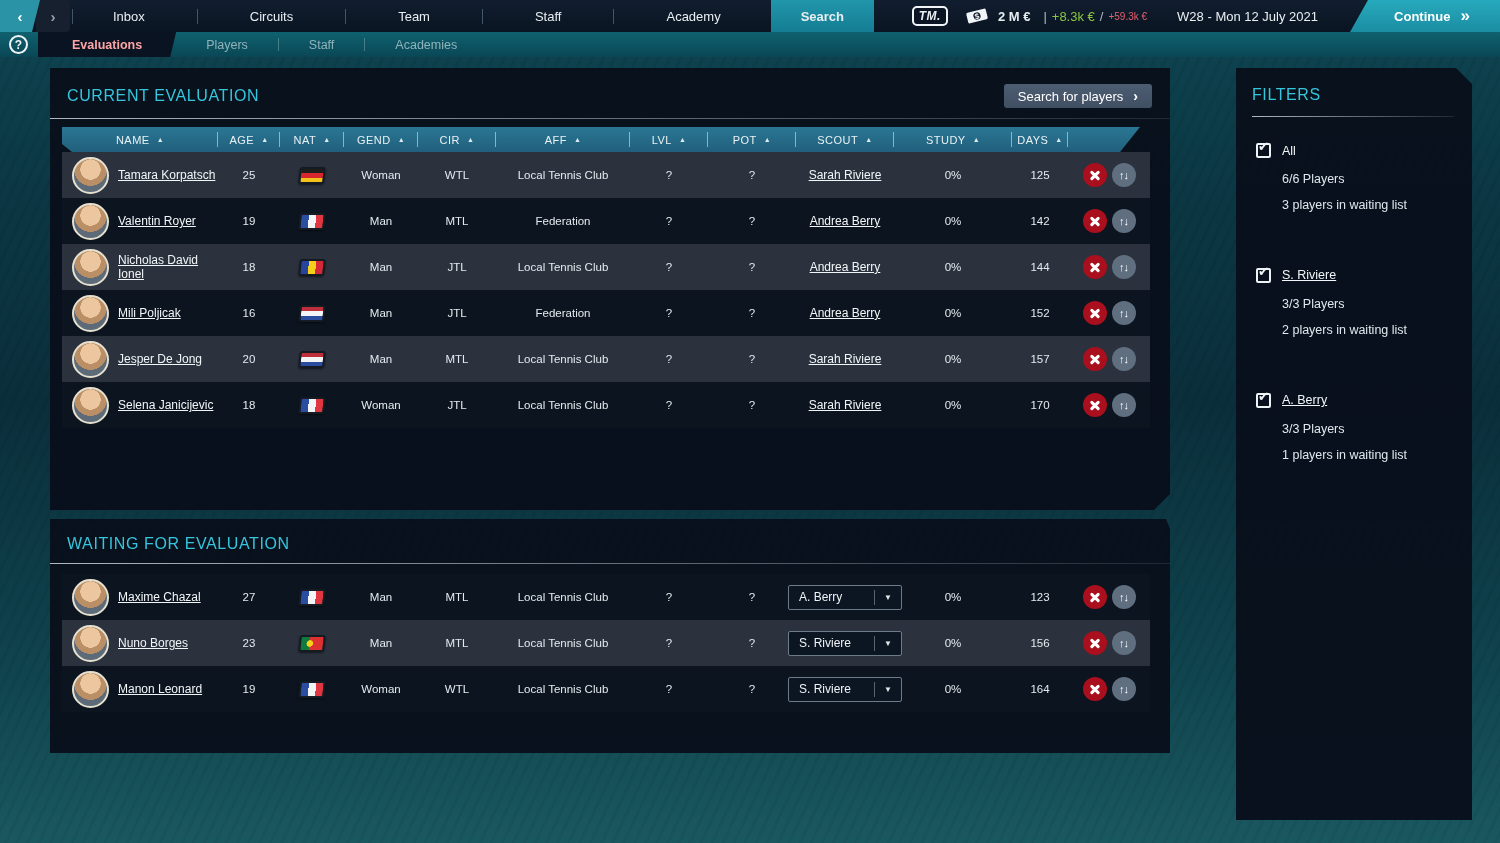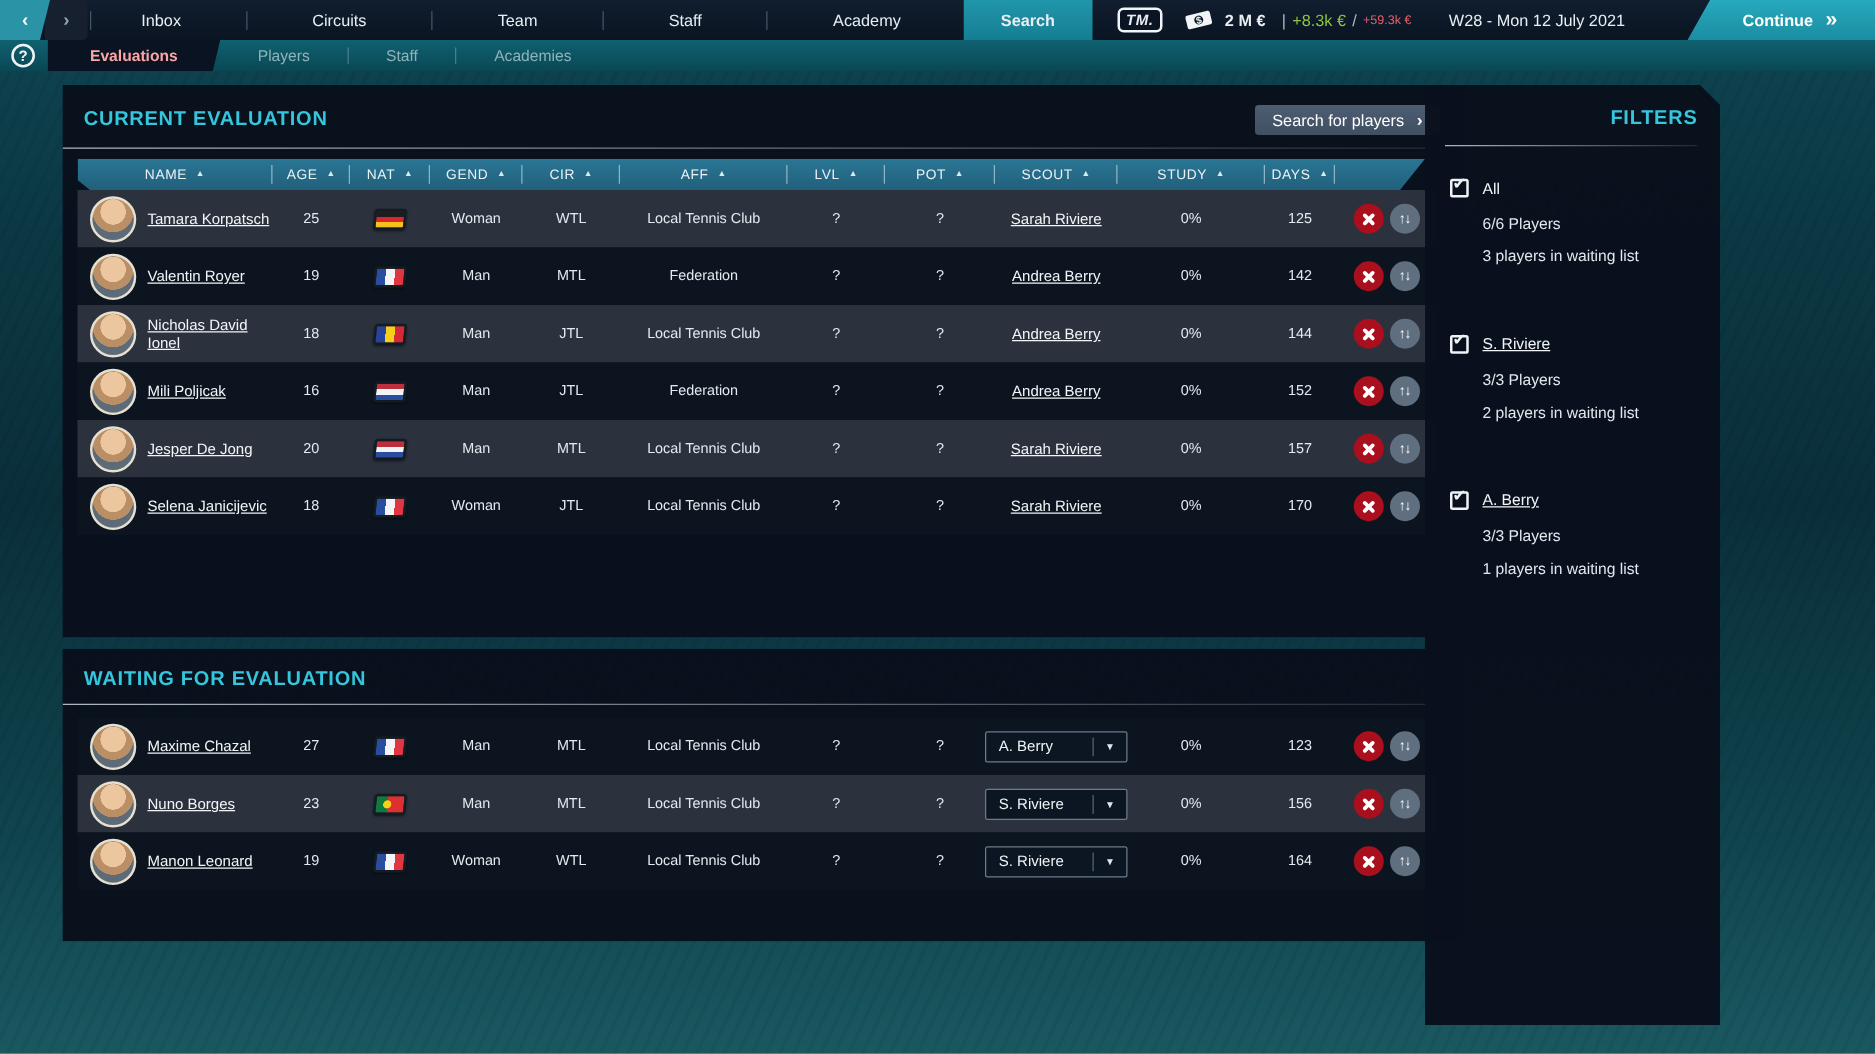--- a/index.html
+++ b/index.html
@@ -29,21 +29,21 @@
     color:#e8eef2; cursor:pointer; white-space:nowrap;}
   .toptab.active{ background:linear-gradient(180deg,#2196ab,#157d93); font-weight:bold;}
   .topright{ margin-left:auto; display:flex; align-items:center; height:16px;}
   .tmlogo{ border:2px solid #f2f5f7; border-radius:5px; padding:1px 5px; font-weight:bold;
     font-style:italic; font-size:12px; letter-spacing:.5px; background:#0a1422; margin-right:16px;}
   .moneyicon{ margin-right:8px; display:flex; align-items:center;}
   .money{ font-size:13px; font-weight:bold; margin-right:8px;}
   .gain{ color:#8bc53f; font-size:13px;}
   .loss{ color:#e4606a; font-size:10px;}
   .msep{ color:#aebbc5; margin:0 5px; font-size:13px;}
-  .gamedate{ font-size:13px; color:#e8eef2; margin:0 50px 0 30px; white-space:nowrap;}
+  .gamedate{ font-size:13px; color:#e8eef2; margin:0 32px 0 30px; white-space:nowrap;}
   .continue{ height:32px; margin-left:auto; padding:0 20px 0 34px; display:flex; align-items:center; gap:10px;
     background:linear-gradient(180deg,#27a9bd,#1b8da2); color:#fff; font-weight:bold; font-size:13px;
     clip-path:polygon(18px 0,100% 0,100% 100%,0 100%); cursor:pointer; width:150px; justify-content:center;}
   .continue .chev{ font-size:17px; }
 
   
   .subnav{ position:absolute; left:0; top:32px; width:1500px; height:25px;
     background:linear-gradient(180deg,#0f6170,#0a4755); display:flex; align-items:center; z-index:5;}
   .helpicon{ width:19px; height:19px; border:2px solid #eef3f5; border-radius:50%; display:flex;
     align-items:center; justify-content:center; font-size:12px; font-weight:bold; color:#eef3f5;
@@ -54,23 +54,23 @@
     clip-path:polygon(0 0,100% 0,calc(100% - 6px) 100%,0 100%);}
   .subsep{ width:1px; height:13px; background:rgba(160,190,200,.4);}
 
   
   .panel{ position:absolute; background:rgba(9,16,28,.97);
     box-shadow:0 0 0 1px rgba(0,0,0,.4), 0 8px 22px rgba(0,0,0,.45);}
   .panel-current{ left:50px; top:68px; width:1120px; height:442px;
     clip-path:polygon(0 0,100% 0,100% calc(100% - 16px),calc(100% - 16px) 100%,0 100%);}
   .panel-waiting{ left:50px; top:519px; width:1120px; height:234px;
     clip-path:polygon(0 0,calc(100% - 4px) 0,100% 10px,100% 100%,0 100%);}
-  .panel-filters{ left:1140px; top:68px; width:236px; height:752px;
+  .panel-filters{ left:1236px; top:68px; width:236px; height:752px;
     clip-path:polygon(0 0,calc(100% - 16px) 0,100% 16px,100% 100%,0 100%);}
-  .ptitle{ color:#35c5dc; font-size:16px; font-weight:bold; letter-spacing:.6px;text-align:right;}
+  .ptitle{ color:#35c5dc; font-size:16px; font-weight:normal; letter-spacing:.6px;}
   .pdivider{ height:1px; background:linear-gradient(90deg,rgba(230,240,245,.75),rgba(230,240,245,.10));}
 
   .panelhead{ display:flex; align-items:center; justify-content:space-between; padding:16px 18px 10px 17px;}
   .searchbtn{ background:linear-gradient(180deg,#4d5d72,#404f62); border-radius:3px; color:#fff;
     font-size:13px; padding:4px 14px; display:flex; align-items:center; gap:10px; cursor:pointer;}
   .searchbtn .chev{ font-weight:bold; font-size:14px;}
 
   
   .tablewrap{ padding:0 0 0 12px; }
   .thead{ margin-top:8px; width:1078px; height:25px; display:grid;

